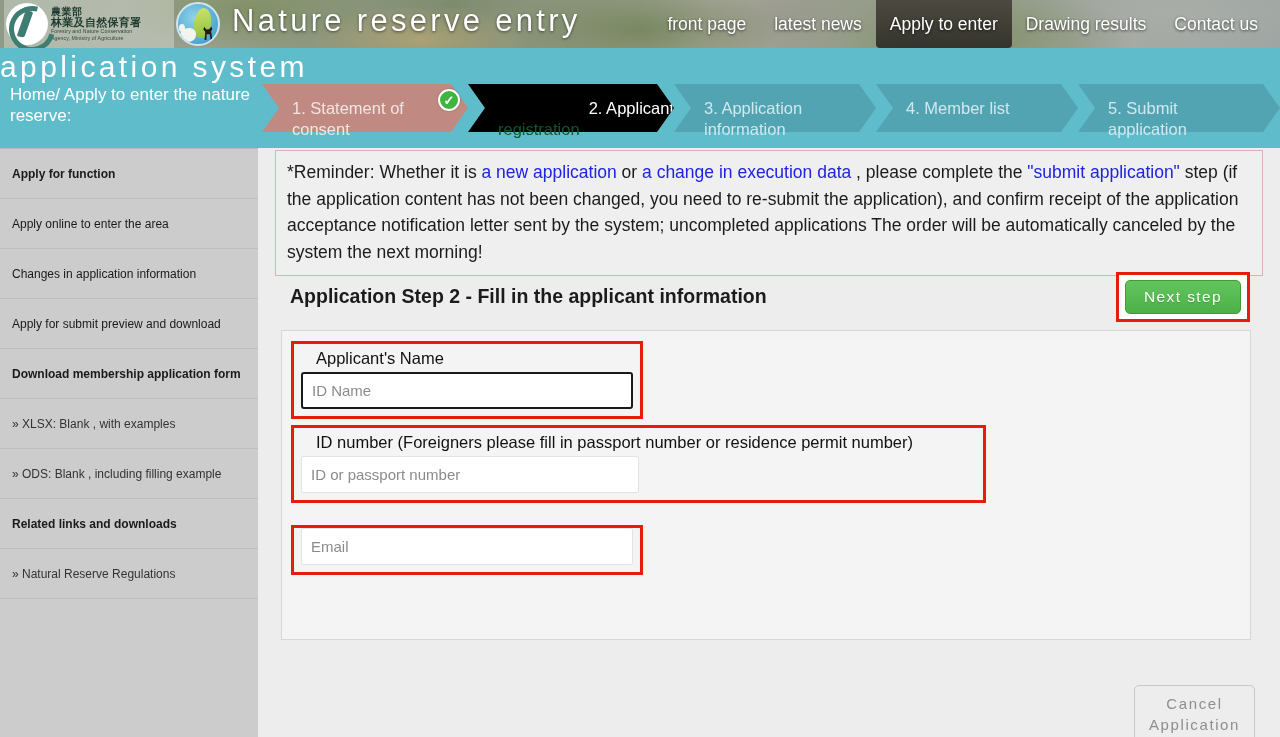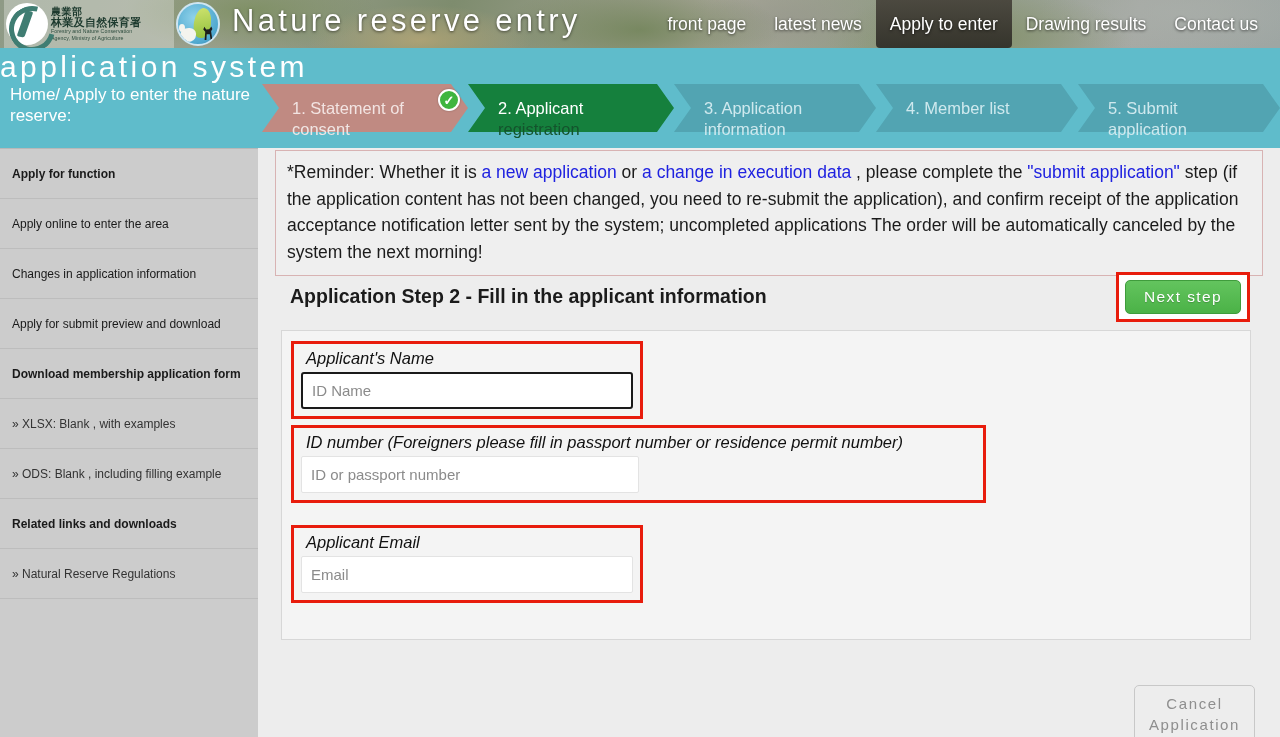--- a/index.html
+++ b/index.html
@@ -120,21 +120,21 @@
   }
   .step.first { clip-path: polygon(0 0, calc(100% - 17px) 0, 100% 50%, calc(100% - 17px) 100%, 0 100%, 17px 50%); }
   .step-label {
     font-size: 16.5px; padding-left: 30px; white-space: nowrap;
   }
   .step-sub {
     position: absolute; top: 36px; font-size: 16.5px; white-space: nowrap;
   }
   .step.done { background: #c08a82; }
   .step.done .step-label { color: #f2e4e2; }
-  .step.current { background: #15803d; }
+  .step.current { background: #000000; justify-content: flex-end; }
   .step.current .step-label { color: #ffffff; }
   .step.todo { background: #52a4b2; }
   .step.todo .step-label { color: #cfe9ee; }
   .sub-done { color: #f0e6e4; }
   .sub-current { color: #14532d; }
   .sub-todo { color: #cfe9ee; }
   .check-icon {
     position: absolute; width: 22px; height: 22px; border-radius: 50%;
     background: #3fb53f; border: 2px solid #ffffff; top: 5px;
     display: flex; align-items: center; justify-content: center;
@@ -181,21 +181,21 @@
     border: 1px solid #3f9c3c; border-radius: 5px;
     color: #fff; font-size: 15.5px; letter-spacing: 1.4px;
     padding: 7px 18px; cursor: pointer; font-family: inherit;
     text-shadow: 0 1px 1px rgba(0,0,0,.2);
   }
   .form-card {
     position: absolute; left: 23px; top: 182px; width: 970px; height: 310px;
     background: #f4f4f4; border: 1px solid #d7d7d7;
   }
   .field-box { position: absolute; border: 3px solid #e81c0c; background: #f4f4f4; }
-  .field-label { font-size: 16.5px; color: #111; padding: 4px 6px 3px 12px; line-height: 21px; font-style: italic; }
+  .field-label { font-size: 16.5px; color: #111; padding: 4px 6px 3px 22px; line-height: 21px; }
   .field-input {
     display: block; width: calc(100% - 14px); margin: 0 7px 7px 7px;
     height: 37px; padding: 0 9px;
     font-size: 15px; font-family: inherit; color: #333;
     background: #ffffff; border: 1px solid #e3e3e3; border-radius: 2px;
   }
   .field-input.focused { border: 2px solid #1a1a1a; border-radius: 3px; }
   .field-input::placeholder { color: #8b8b8b; }
 
   .cancel-btn {
@@ -306,21 +306,20 @@
         <div class="field-label">Applicant's Name</div>
         <input class="field-input focused" type="text" placeholder="ID Name" style="">
       </div>
 
       <div class="field-box" style="left:9px; top:94px; width:695px;">
         <div class="field-label">ID number (Foreigners please fill in passport number or residence permit number)</div>
         <input class="field-input" type="text" style="width: 338px;" placeholder="ID or passport number">
       </div>
 
       <div class="field-box" style="left:9px; top:194px; width:352px;">
-        <div class="field-label">Applicant Email</div>
         <input class="field-input" type="text" placeholder="Email" style="">
       </div>
 
     </section>
 
     <button class="cancel-btn">
       <span>Cancel</span><br>
       <span>Application</span>
     </button>
 

